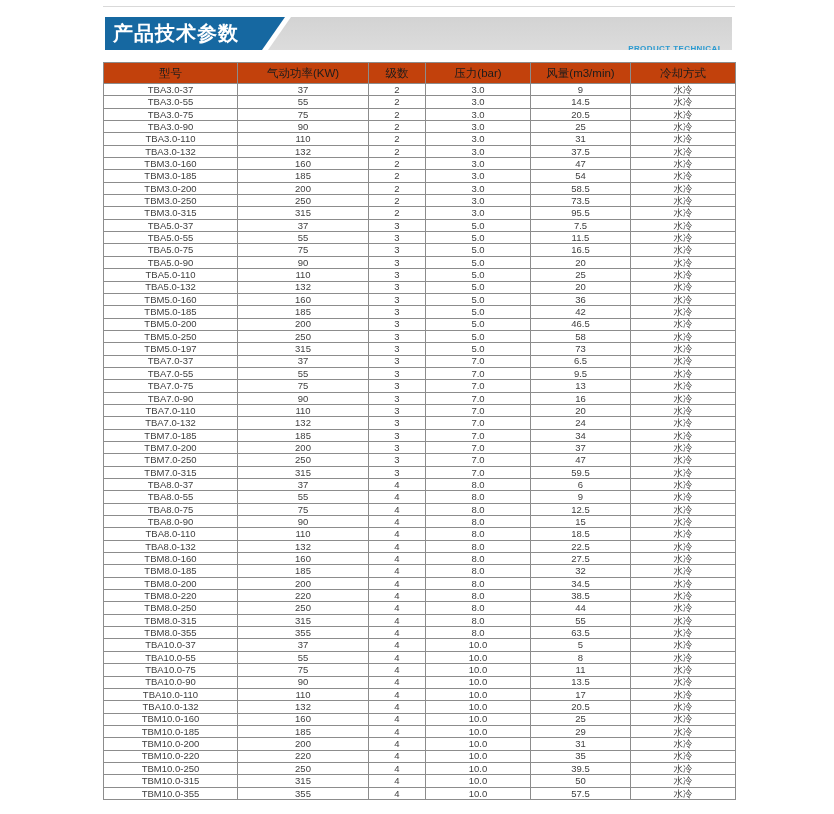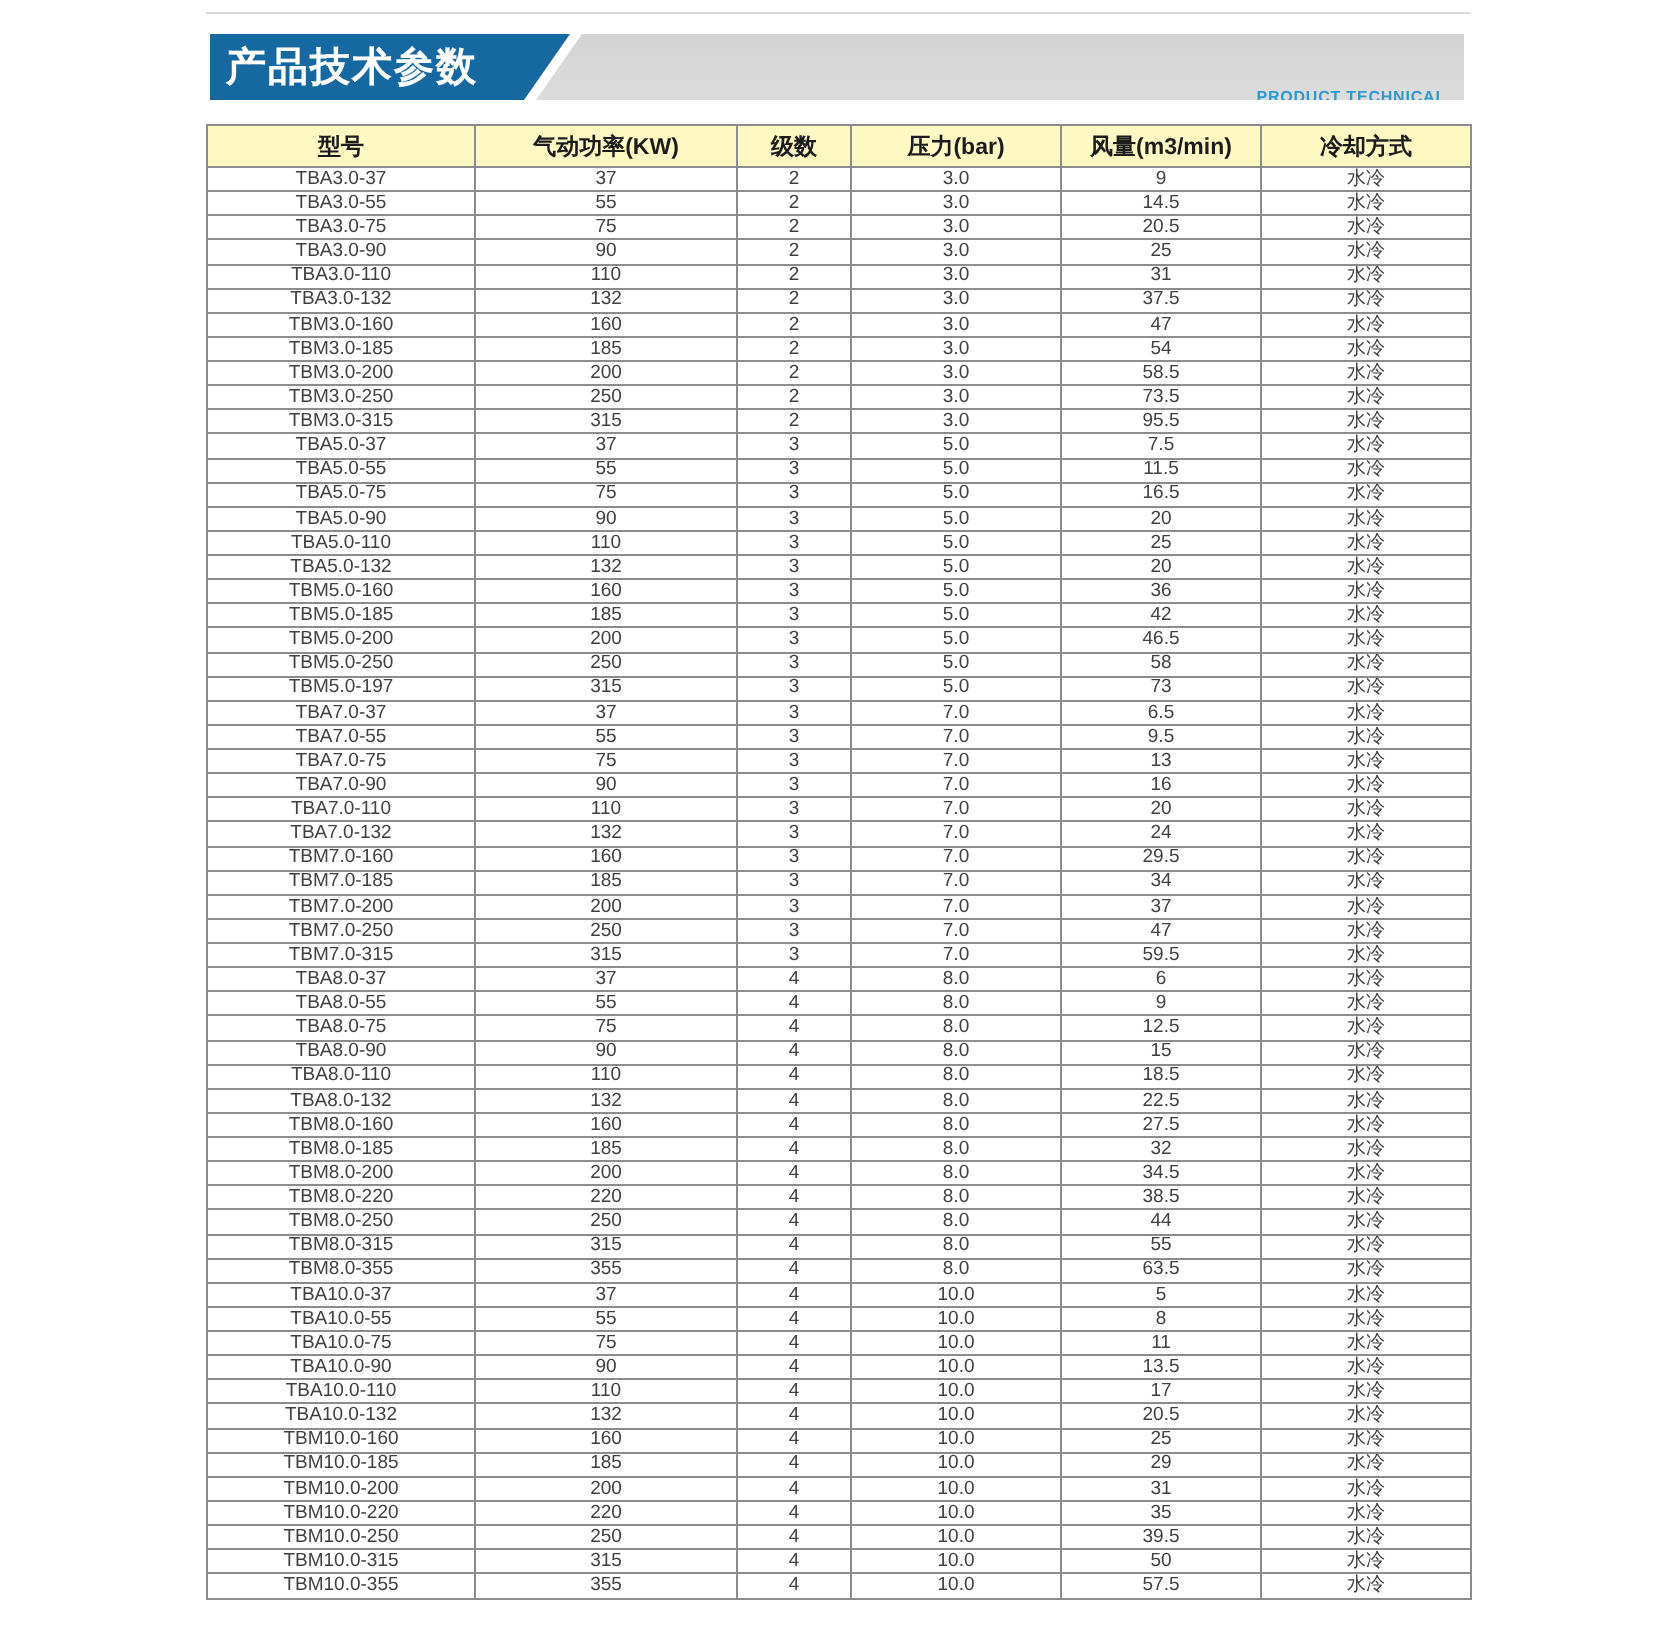--- a/index.html
+++ b/index.html
@@ -44,22 +44,22 @@
     border-collapse:collapse;table-layout:fixed;
     width:632px;height:738px;
     border:1px solid #5f5f5f;
   }
   th,td{
     border:1px solid #8c8c8c;
     text-align:center;vertical-align:middle;
     padding:0;overflow:hidden;white-space:nowrap;
   }
   thead th{
-    height:20px;background:#fef9c3;
-    font-size:11.5px;font-weight:bold;color:#1c1c1c;
+    height:20px;background:#c2410c;
+    font-size:11.5px;font-weight:normal;color:#1c1c1c;
   }
   tbody td{
     font-size:9.5px;color:#404040;background:#ffffff;
     line-height:1;
   }
 </style>
 </head>
 <body>
 
 <div class="top-edge"></div>
@@ -315,28 +315,20 @@
         </tr>
         <tr>
           <td>TBA7.0-132</td>
           <td>132</td>
           <td>3</td>
           <td>7.0</td>
           <td>24</td>
           <td>水冷</td>
         </tr>
         <tr>
-          <td>TBM7.0-160</td>
-          <td>160</td>
-          <td>3</td>
-          <td>7.0</td>
-          <td>29.5</td>
-          <td>水冷</td>
-        </tr>
-        <tr>
           <td>TBM7.0-185</td>
           <td>185</td>
           <td>3</td>
           <td>7.0</td>
           <td>34</td>
           <td>水冷</td>
         </tr>
         <tr>
           <td>TBM7.0-200</td>
           <td>200</td>

